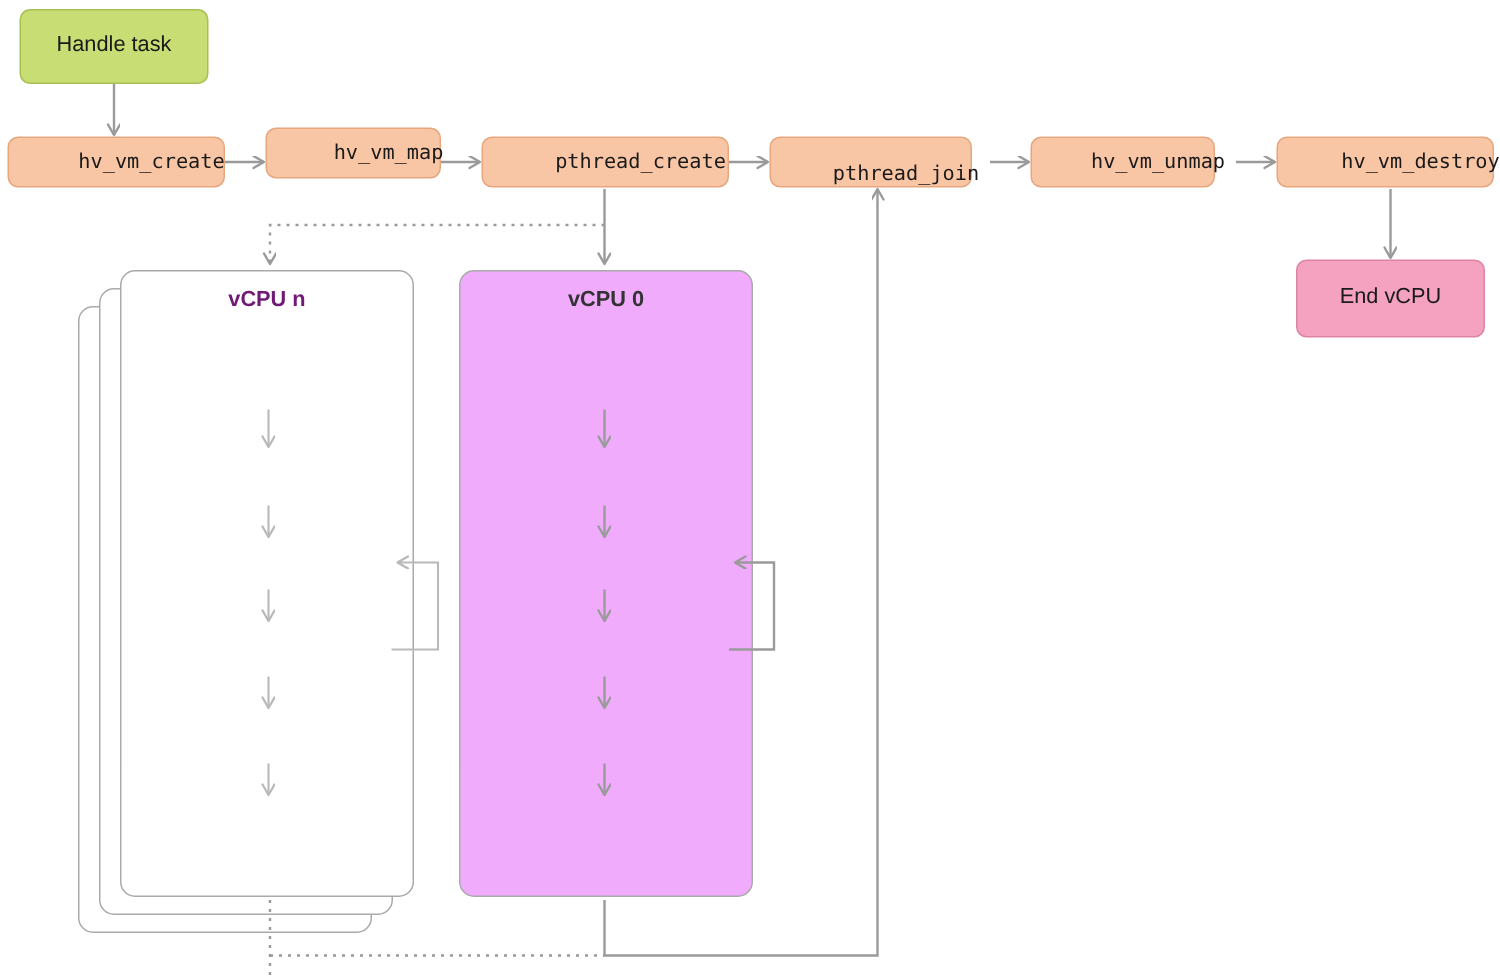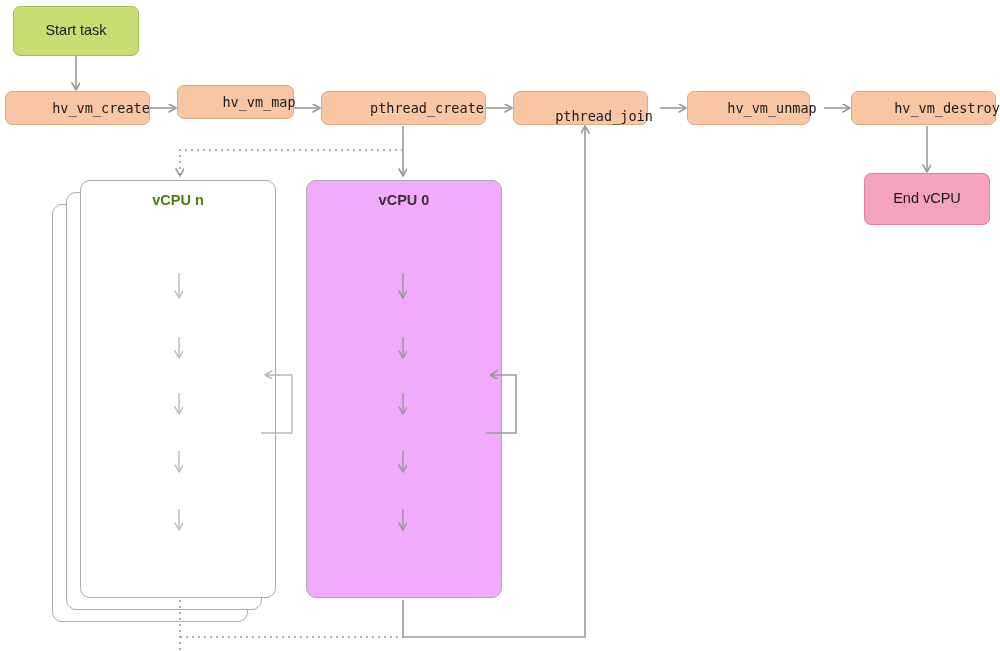--- a/index.html
+++ b/index.html
@@ -60,21 +60,21 @@
   }
   .panel.shaded { background: #f0abfc; }
   .panel-title {
     position: absolute;
     width: 100%;
     text-align: center;
     font-size: 14.5px;
     font-weight: bold;
     color: #333333;
   }
-  .panel-title.dim { color: #4d7c0f; }
+  .panel-title.dim { color: #701a75; }
   .ghost { z-index: 1; }
   .panel-front { z-index: 3; }
   .panel-vcpu0 { z-index: 4; }
   .nodes-layer { z-index: 6; }
   svg.wires { z-index: 5; }
 </style>
 </head>
 <body>
 
 <div id="canvas">
@@ -140,21 +140,21 @@
       <path d="M403,337 L403,358" marker-end="url(#ah)"></path>
       <path d="M403,393 L403,414" marker-end="url(#ah)"></path>
       <path d="M403,451 L403,472" marker-end="url(#ah)"></path>
       <path d="M403,509 L403,530" marker-end="url(#ah)"></path>
     </g>
   </svg>
 
   <div class="nodes-layer">
 
     <div class="node green sans" style="left:13px; top:6px; width:126px; height:50px;">
-      <span>Start task</span>
+      <span>Handle task</span>
     </div>
 
     <div class="node orange mono" style="left:5px; top:91px; width:145px; height:34px;">
       <span>hv_vm_create</span>
     </div>
 
     <div class="node orange mono" style="left:177px; top:85px; width:117px; height:34px;">
       <span>hv_vm_map</span>
     </div>
 

